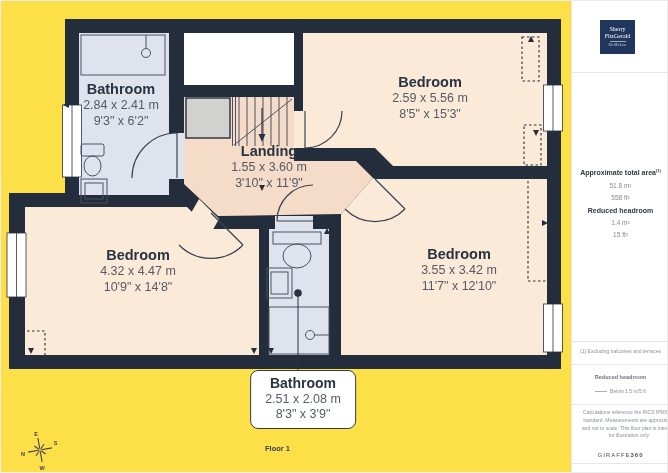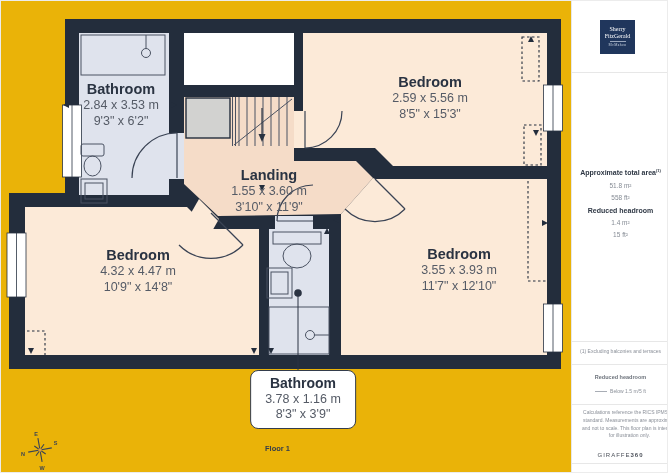--- a/index.html
+++ b/index.html
@@ -1,16 +1,16 @@
 <!DOCTYPE html>
 <html><head>
 <meta charset="utf-8">
 <style>
   html,body{margin:0;padding:0;background:#fff;}
-  .page{position:relative;width:668px;height:473px;background:#eab308;border:1px solid #ececec;
+  .page{position:relative;width:668px;height:473px;background:#fde047;border:1px solid #ececec;
         box-sizing:border-box;font-family:"Liberation Sans",sans-serif;overflow:hidden;}
   .plan-svg{position:absolute;left:0;top:0;}
   
   .room-label{position:absolute;transform:translateX(-50%);text-align:center;white-space:nowrap;pointer-events:none;}
   .rname{font-weight:bold;font-size:14.5px;color:#2a3342;line-height:1.2;}
   .rdim{font-size:12.5px;color:#555b66;line-height:1.22;}
   
   .callout{position:absolute;transform:translateX(-50%);background:#fff;border:1.5px solid #333c4c;
            border-radius:8px;padding:4px 14px 6px;text-align:center;white-space:nowrap;}
   .callout .rname{font-size:14px;}
@@ -194,51 +194,51 @@
         <text x="35" y="434.5">E</text>
         <text x="54.5" y="444">S</text>
         <text x="22" y="455">N</text>
         <text x="41" y="468.5">W</text>
       </g>
     </g>
   </svg>
 
   <div class="room-label" style="left:120px;top:80px;">
     <div class="rname">Bathroom</div>
-    <div class="rdim">2.84 x 3.53 m</div>
+    <div class="rdim">2.84 x 2.41 m</div>
     <div class="rdim">9'3" x 6'2"</div>
   </div>
 
   <div class="room-label" style="left:429px;top:73px;">
     <div class="rname">Bedroom</div>
     <div class="rdim">2.59 x 5.56 m</div>
     <div class="rdim">8'5" x 15'3"</div>
   </div>
 
-  <div class="room-label" style="left:268px;top:166px;">
+  <div class="room-label" style="left:268px;top:142px;">
     <div class="rname">Landing</div>
     <div class="rdim">1.55 x 3.60 m</div>
     <div class="rdim">3'10" x 11'9"</div>
   </div>
 
   <div class="room-label" style="left:137px;top:246px;">
     <div class="rname">Bedroom</div>
     <div class="rdim">4.32 x 4.47 m</div>
     <div class="rdim">10'9" x 14'8"</div>
   </div>
 
   <div class="room-label" style="left:458px;top:245px;">
     <div class="rname">Bedroom</div>
-    <div class="rdim">3.55 x 3.93 m</div>
+    <div class="rdim">3.55 x 3.42 m</div>
     <div class="rdim">11'7" x 12'10"</div>
   </div>
 
   <div class="callout" style="left:302px;top:369px;">
     <div class="rname">Bathroom</div>
-    <div class="rdim">3.78 x 1.16 m</div>
+    <div class="rdim">2.51 x 2.08 m</div>
     <div class="rdim">8'3" x 3'9"</div>
   </div>
 
   <div class="floor-label" style="left:264px;top:443px;">Floor 1</div>
 
   <div class="sidebar">
     <div class="logo">
       <div class="logo-l1">Sherry</div>
       <div class="logo-l2">FitzGerald</div>
       <div class="logo-rule"></div>

